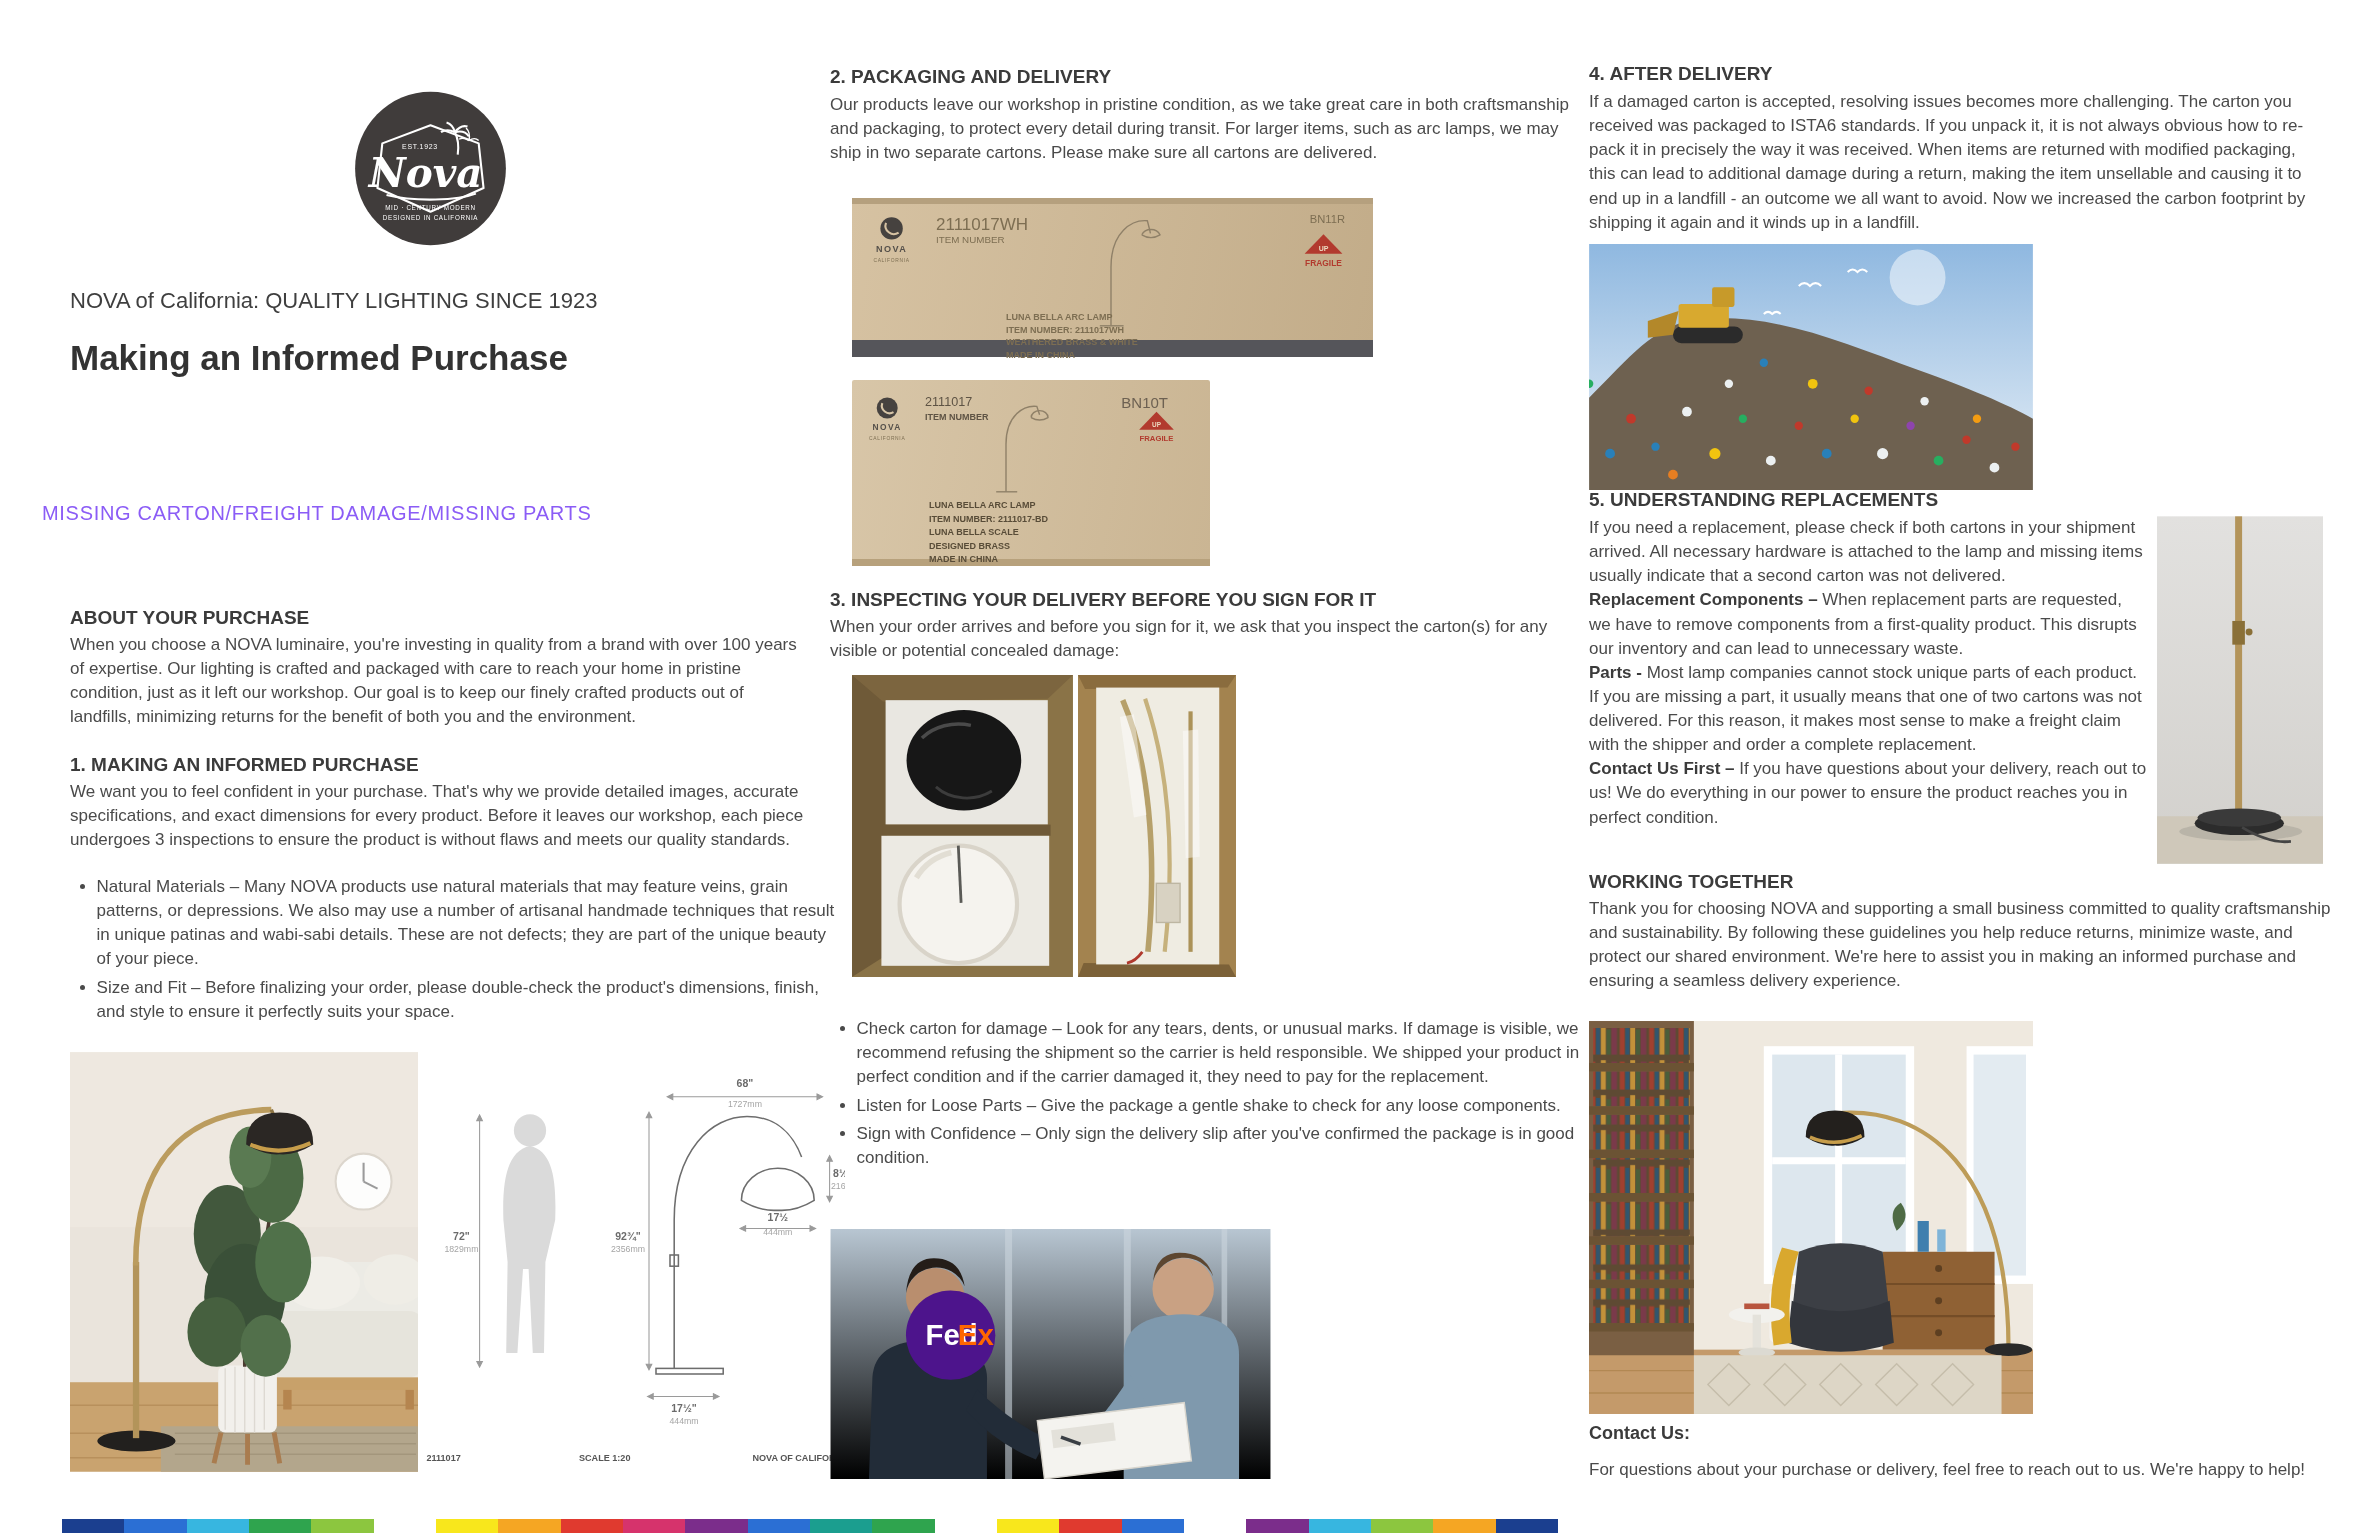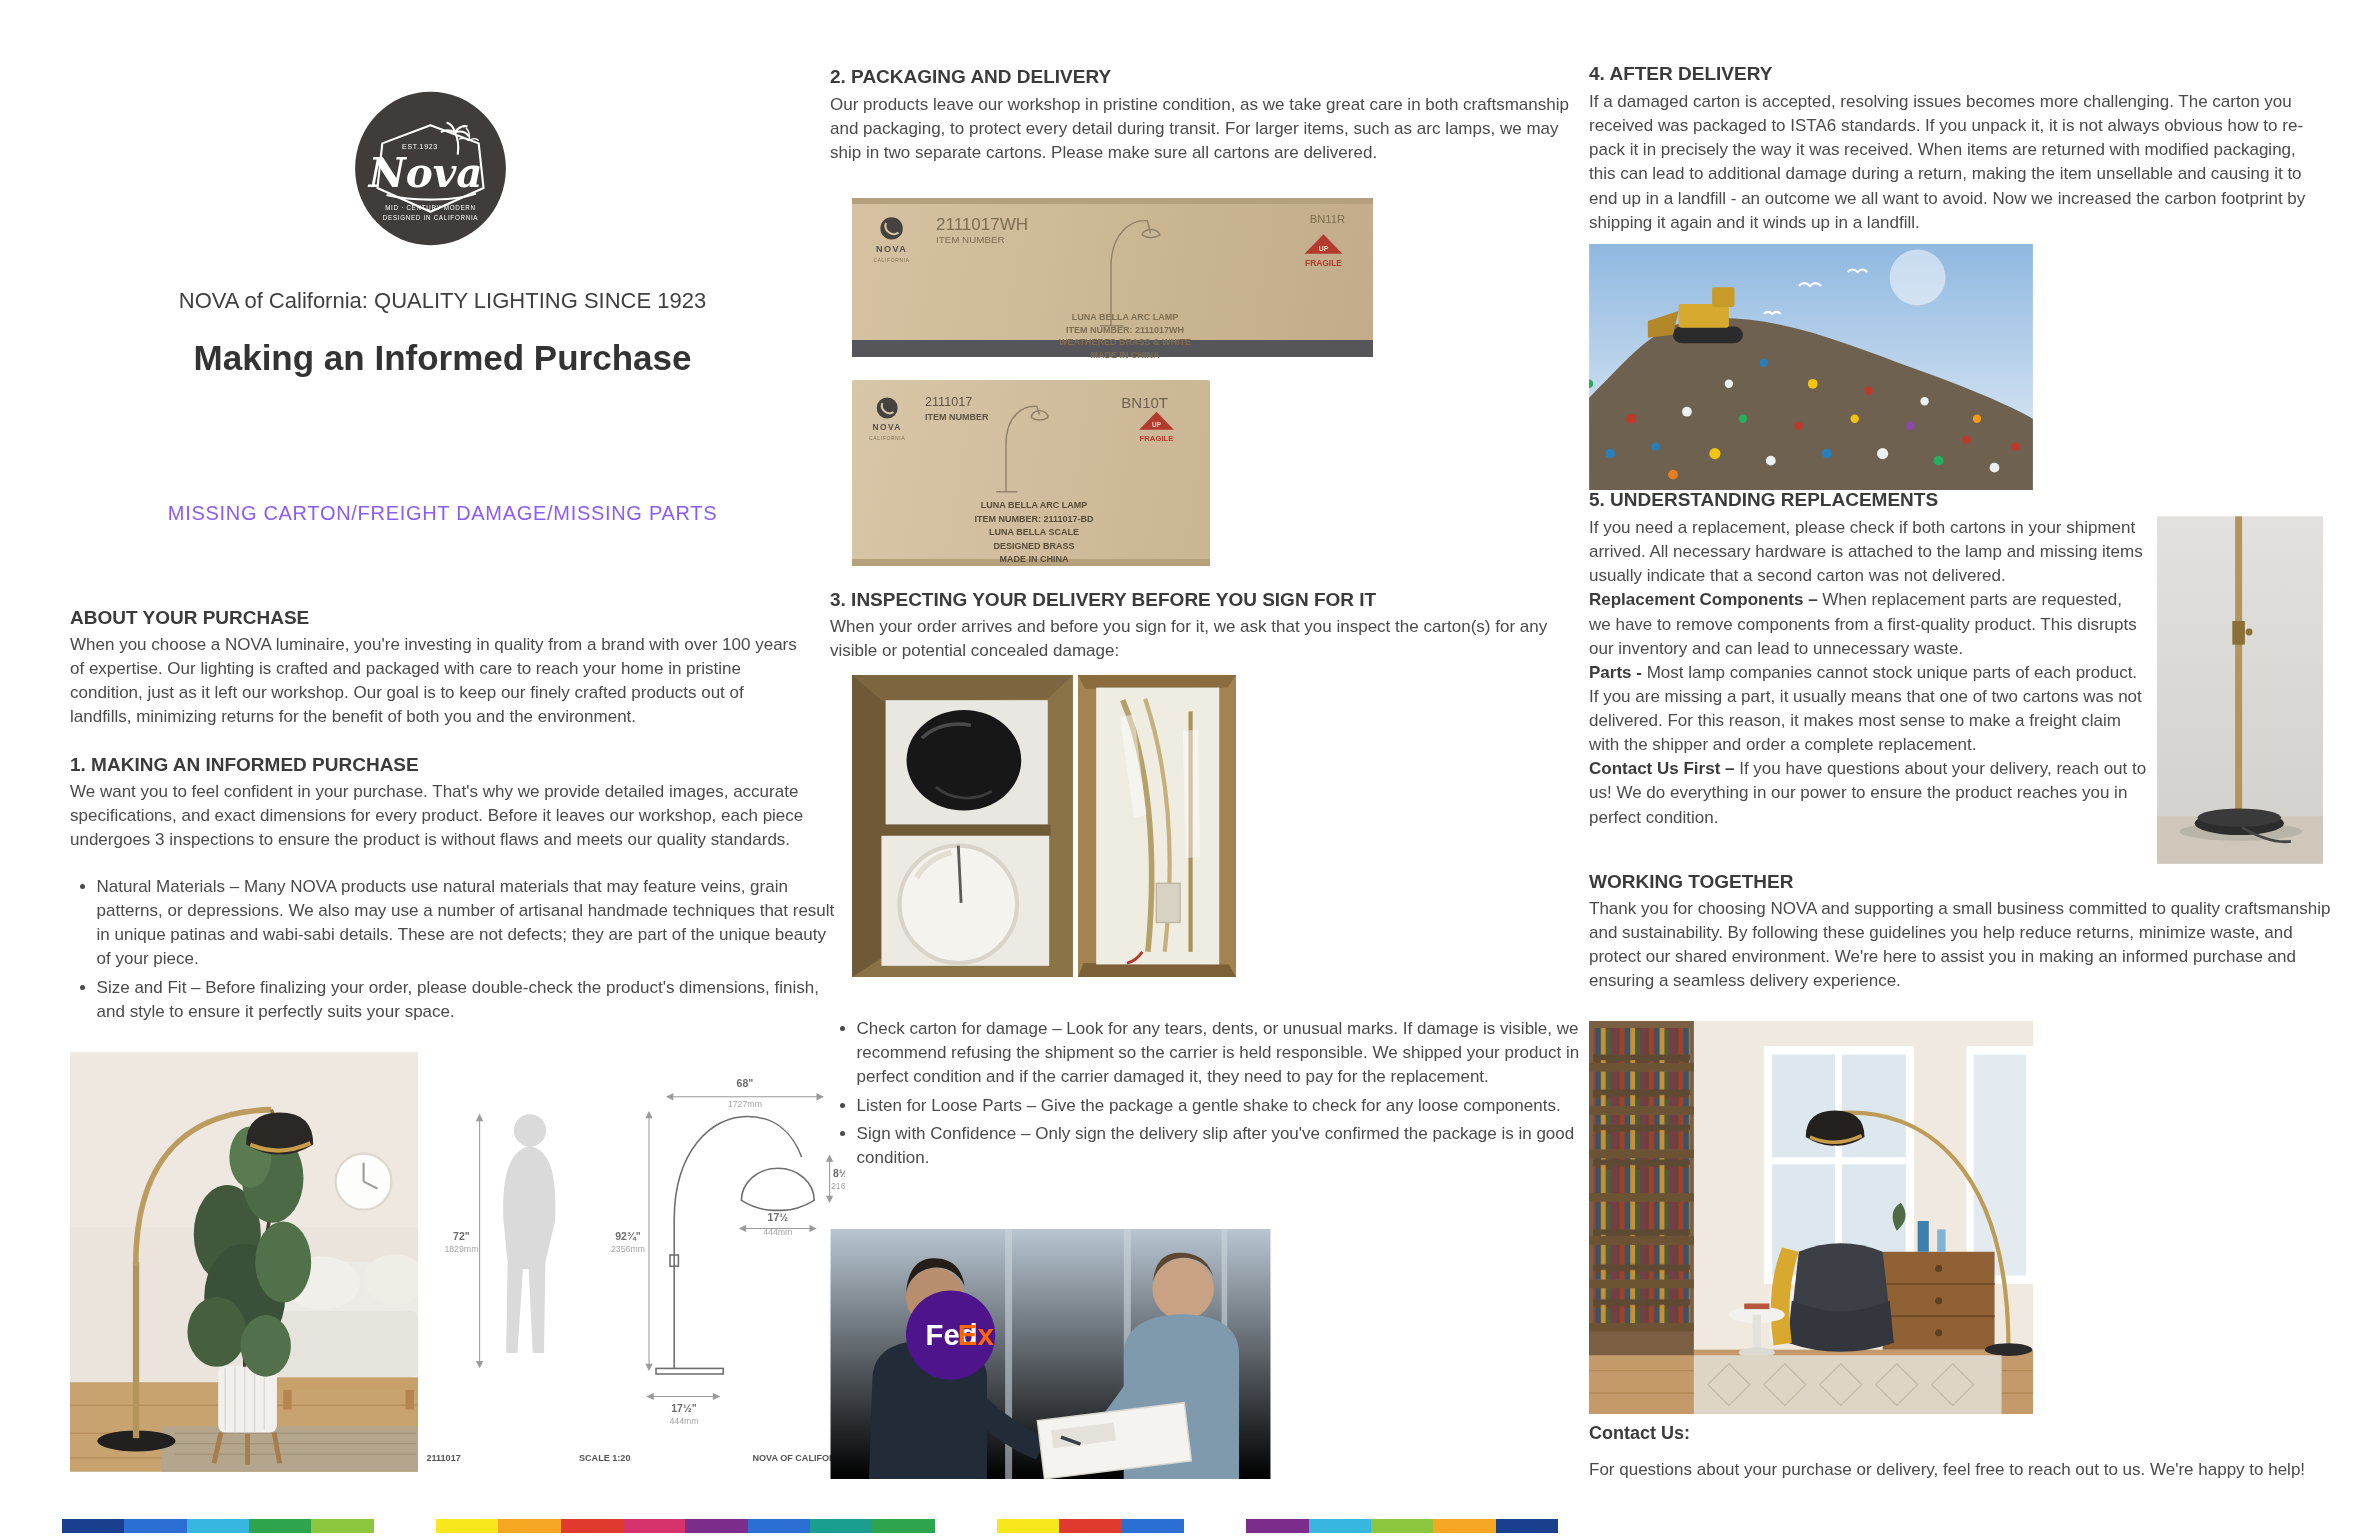--- a/index.html
+++ b/index.html
@@ -1,19 +1,19 @@
 <!DOCTYPE html>
 <html style="font-size:11.2px"><head>
 <meta charset="utf-8">
 <style>
   html,body{margin:0;padding:0;background:#fff}
   .page{position:relative;width:2377px;height:1538px;background:#ffffff;
         font-family:"Liberation Sans",sans-serif;color:#4a4a4a;overflow:hidden}
   .abs{position:absolute}
-  .ctr{text-align:center}
+  .ctr{}
   .h{font-weight:bold;color:#3b3b3b;font-size:19px;line-height:1.2;margin:0}
   .p{font-size:17px;line-height:1.42;color:#4a4a4a;margin:0}
   .brand-line{font-size:22px;color:#3f3f3f}
   .title{font-size:35px;font-weight:bold;color:#333}
   .subtitle{font-size:24px;color:#3f3f3f;line-height:1.4}
   .banner{font-size:20px;color:#8b5cf6;letter-spacing:0.7px}
   ul.blt{margin:0;padding-left:26.6px}
   ul.blt li{font-size:17px;line-height:1.42;margin-bottom:4.2px;color:#4a4a4a}
   .lead{font-weight:bold;color:#3b3b3b}
   .img{position:absolute;overflow:hidden}

